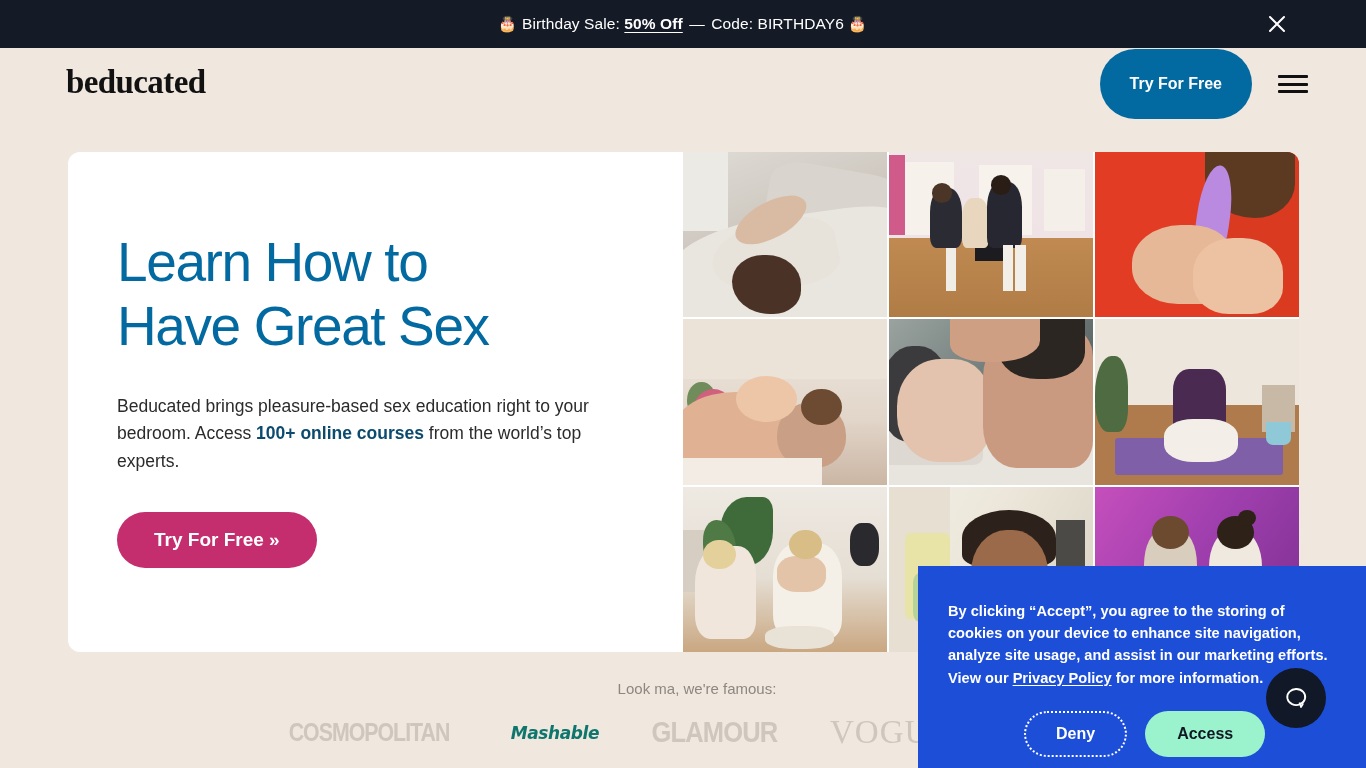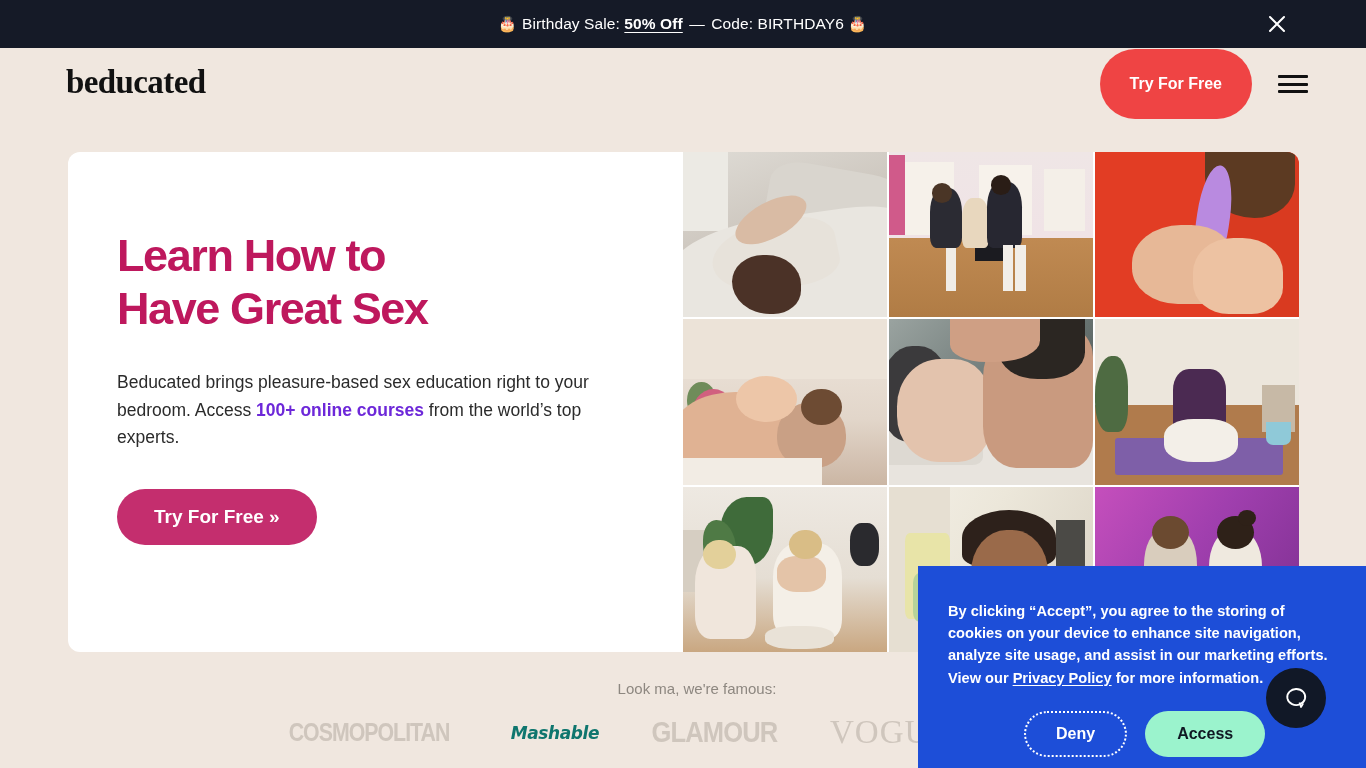--- a/index.html
+++ b/index.html
@@ -76,21 +76,21 @@
   .header-actions {
     position: absolute;
     right: 58px;
     top: 50%;
     transform: translateY(-50%);
     display: flex;
     align-items: center;
     gap: 26px;
   }
   .btn-try-header {
-    background: #ef4444;
+    background: #0369a1;
     color: #ffffff;
     border: none;
     border-radius: 999px;
     font-family: "Liberation Sans", sans-serif;
     font-size: 16px;
     font-weight: bold;
     padding: 26px 30px;
     cursor: pointer;
     white-space: nowrap;
   }
@@ -121,35 +121,35 @@
     display: flex;
   }
   .hero-copy {
     width: 615px;
     height: 500px;
     background: #ffffff;
     border-radius: 12px 0 0 12px;
     padding: 78px 0 0 49px;
   }
   .hero-title {
-    font-size: 45px;
+    font-size: 55px;
     line-height: 1.17;
-    font-weight: bold;
-    color: #be185d;
+    font-weight: normal;
+    color: #0369a1;
     letter-spacing: -1.4px;
     max-width: 500px;
   }
   .hero-sub {
     margin-top: 34px;
     font-size: 17.5px;
     line-height: 1.57;
     color: #2b2b2b;
     max-width: 530px;
   }
-  .hero-sub b { font-weight: bold; color: #6d28d9; }
+  .hero-sub b { font-weight: bold; color: #0c4a6e; }
   .btn-try-hero {
     margin-top: 37px;
     background: #c42e6e;
     color: #ffffff;
     border: none;
     border-radius: 999px;
     font-family: "Liberation Sans", sans-serif;
     font-size: 19px;
     font-weight: bold;
     padding: 17px 37px;

